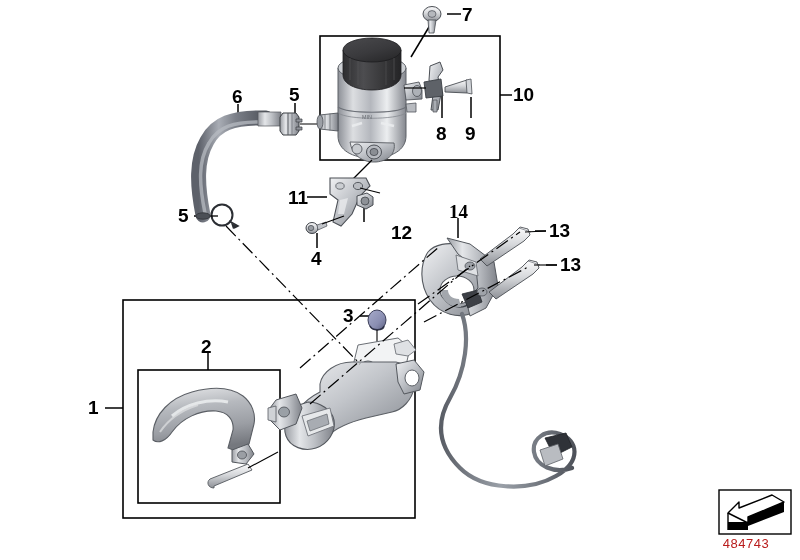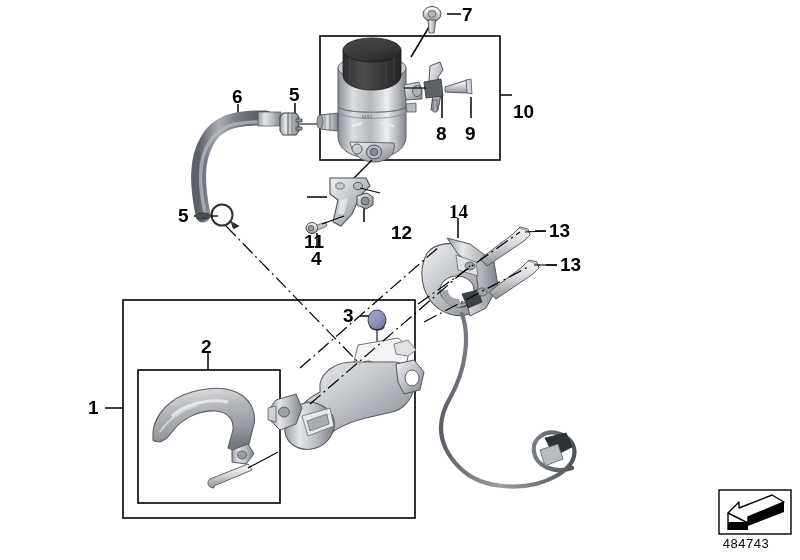--- a/index.html
+++ b/index.html
@@ -3,21 +3,21 @@
 <meta charset="utf-8">
 <style>
   html,body{margin:0;padding:0;background:#ffffff;}
   body{width:800px;height:560px;position:relative;overflow:hidden;
        font-family:"Liberation Sans",sans-serif;}
   #stage{position:absolute;left:0;top:0;width:800px;height:560px;}
   svg#art{position:absolute;left:0;top:0;width:800px;height:560px;}
   .num{position:absolute;font-weight:bold;font-size:19px;color:#000;
        font-family:"Liberation Sans",sans-serif;line-height:1;}
   #partno{position:absolute;left:700px;top:536px;width:92px;text-align:center;
-          font-size:13px;color:#000000;letter-spacing:.5px;}
+          font-size:13px;color:#b91c1c;letter-spacing:.5px;}
 </style>
 </head>
 <body>
 
 <div id="stage">
 
   <svg id="art" viewBox="0 0 800 560">
     <defs>
       <linearGradient id="gMetalV" x1="0" y1="0" x2="1" y2="0">
         <stop offset="0%" stop-color="#8d9097"></stop>
@@ -304,21 +304,21 @@
   <div class="num" style="left:88px;top:398px;">1</div>
   <div class="num" style="left:201px;top:337px;">2</div>
   <div class="num" style="left:343px;top:306px;">3</div>
   <div class="num" style="left:311px;top:249px;">4</div>
   <div class="num" style="left:289px;top:85px;">5</div>
   <div class="num" style="left:178px;top:206px;">5</div>
   <div class="num" style="left:232px;top:87px;">6</div>
   <div class="num" style="left:462px;top:5px;">7</div>
   <div class="num" style="left:436px;top:124px;">8</div>
   <div class="num" style="left:465px;top:124px;">9</div>
-  <div class="num" style="left:513px;top:85px;margin-top:17px;">10</div>
-  <div class="num" style="left:304px;top:188px;margin-top:44px;">11</div>
+  <div class="num" style="left:513px;top:85px;">10</div>
+  <div class="num" style="left:288px;top:188px;">11</div>
   <div class="num" style="left:356px;top:223px;margin-left:35px;">12</div>
   <div class="num" style="left:549px;top:221px;">13</div>
   <div class="num" style="left:560px;top:255px;">13</div>
   <div class="num" style="left:449px;top:202px;font-family:Liberation Serif, serif;">14</div>
 
   <div id="partno">484743</div>
 </div>
 
 </body></html>

